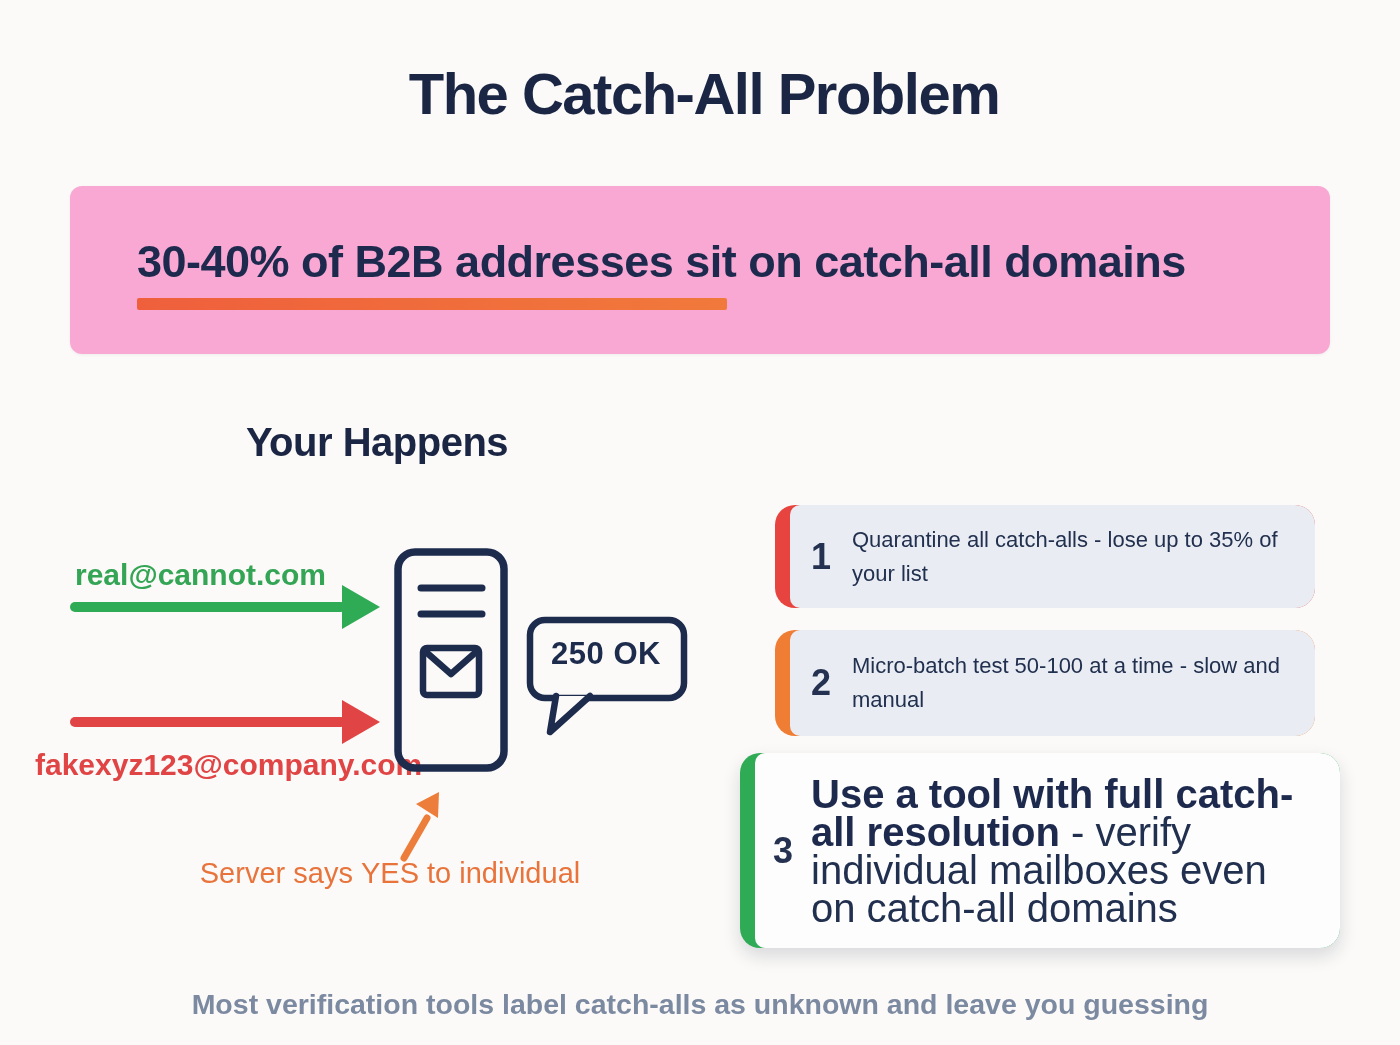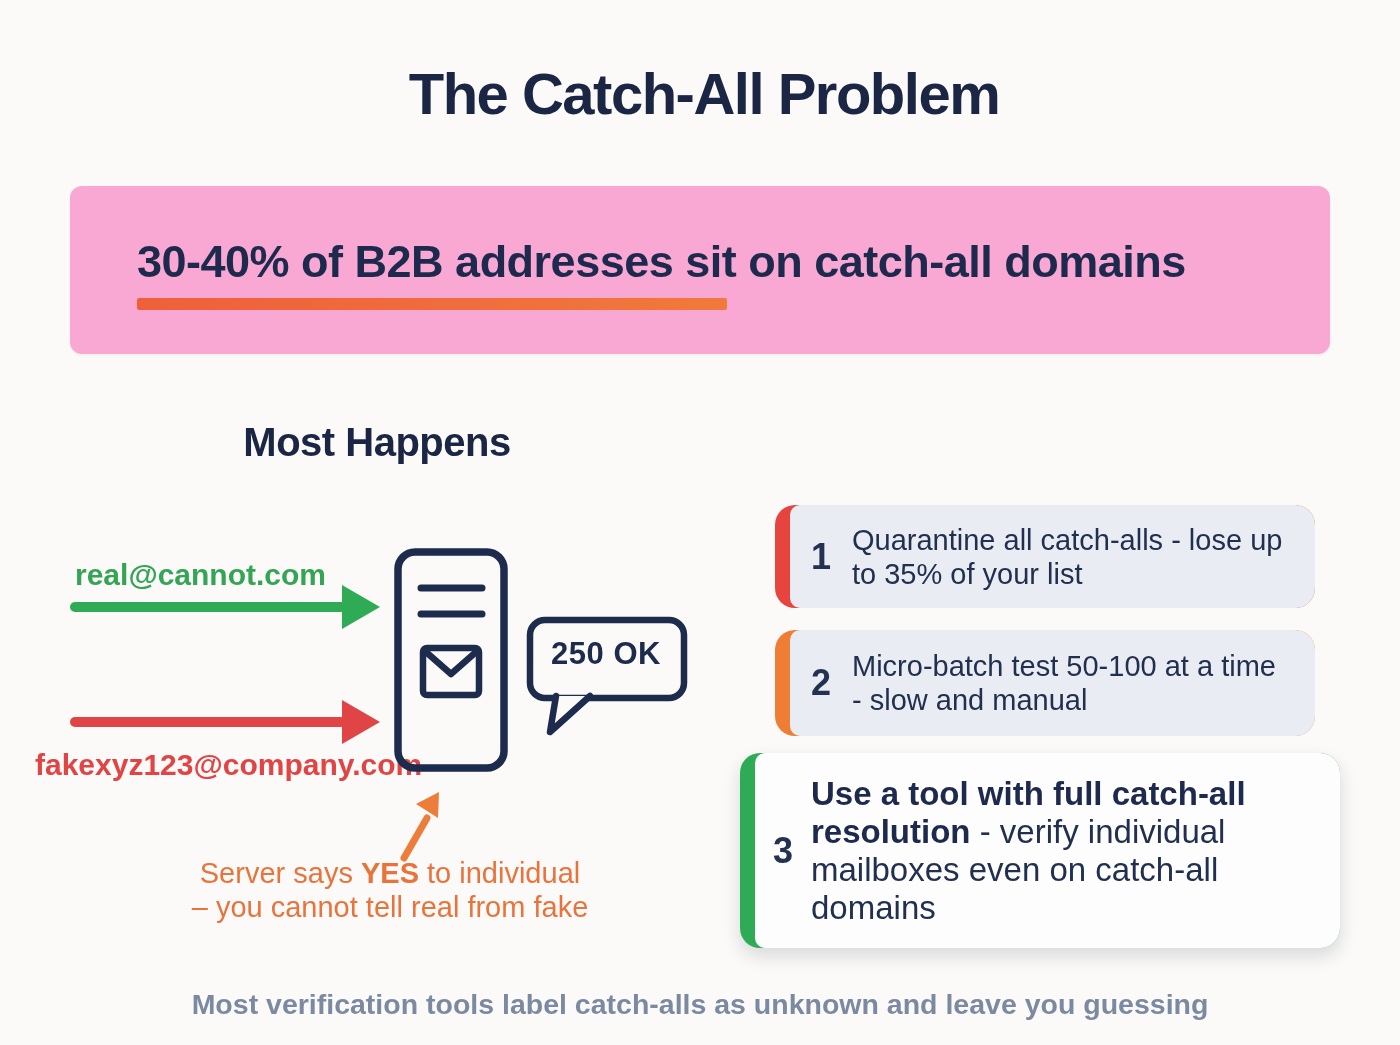--- a/index.html
+++ b/index.html
@@ -73,64 +73,64 @@
     position:absolute; left:0; top:20px; width:160px; text-align:center;
     font-size:31px; font-weight:700; color:#1d2b4d; letter-spacing:0.5px;
   }
   .orange-arrow { position:absolute; left:394px; top:788px; }
 
   .caption {
     position:absolute; left:160px; top:856px; width:460px;
     text-align:center; color:#e8743c;
     font-size:29px; font-weight:500; line-height:34px;
   }
-  .caption .yes { font-weight:700; }
+  .caption .yes { font-weight:400; }
 
   
   .option-card { position:absolute; border-radius:20px; }
   .option-card .card-body {
     position:absolute; left:15px; top:0; right:0; bottom:0;
     background:#e9edf3; border-radius:10px 20px 20px 10px;
     display:flex; align-items:center;
   }
   .option-card .num {
     flex:0 0 62px; text-align:center;
     font-size:36px; font-weight:800; color:#243150;
   }
   .option-card .txt {
-    font-size:29px; color:#22304f; line-height:34px; padding-right:28px;
+    font-size:22px; color:#22304f; line-height:34px; padding-right:28px;
   }
   .card-1 { left:775px; top:505px; width:540px; height:103px; background:#e8443f; }
   .card-2 { left:775px; top:630px; width:540px; height:106px; background:#ef7d33; }
   .card-3 { left:740px; top:753px; width:600px; height:195px; background:#2fab55;
             box-shadow:0 8px 18px rgba(20,30,60,0.15); }
   .card-3 .card-body { background:#fdfdfe; }
   .card-3 .num { flex:0 0 56px; }
-  .card-3 .txt { padding-right:45px; line-height:38px; font-size:33px; }
+  .card-3 .txt { padding-right:45px; line-height:38px; font-size:40px; }
   .card-3 .txt .lead { font-weight:800; color:#1d2a4d; }
 
   
   .footer-note {
     position:absolute; top:988px; left:0; width:100%;
     text-align:center; font-size:28.5px; color:#7c8aa1; font-weight:700;
   }
 </style>
 </head>
 <body>
 
 <div class="stage">
 
   <h1 class="main-title">The Catch-All Problem</h1>
 
   <div class="banner">
     <div class="banner-text">30-40% of B2B addresses sit on catch-all domains</div>
     <div class="banner-underline"></div>
   </div>
 
-  <div class="col-heading left">Most Happens</div>
+  <div class="col-heading left">Your Happens</div>
 
   <div class="email-label real">real@cannot.com</div>
 
   <div class="h-arrow green">
     <div class="shaft"></div>
     <div class="head"></div>
   </div>
 
   <div class="h-arrow red">
     <div class="shaft"></div>
@@ -159,21 +159,20 @@
 
   <div class="orange-arrow">
     <svg width="62" height="78" viewBox="0 0 62 78">
       <line x1="10" y1="70" x2="33" y2="30" stroke="#ed7d3a" stroke-width="7" stroke-linecap="round"></line>
       <polygon points="45,4 44,30 22,16" fill="#ed7d3a"></polygon>
     </svg>
   </div>
 
   <div class="caption">
     <span>Server says </span><span class="yes">YES</span><span> to individual</span><br>
-    <span>– you cannot tell real from fake</span>
   </div>
 
   <div class="option-card card-1">
     <div class="card-body">
       <div class="num">1</div>
       <div class="txt">Quarantine all catch-alls - lose up to 35% of your list</div>
     </div>
   </div>
 
   <div class="option-card card-2">

